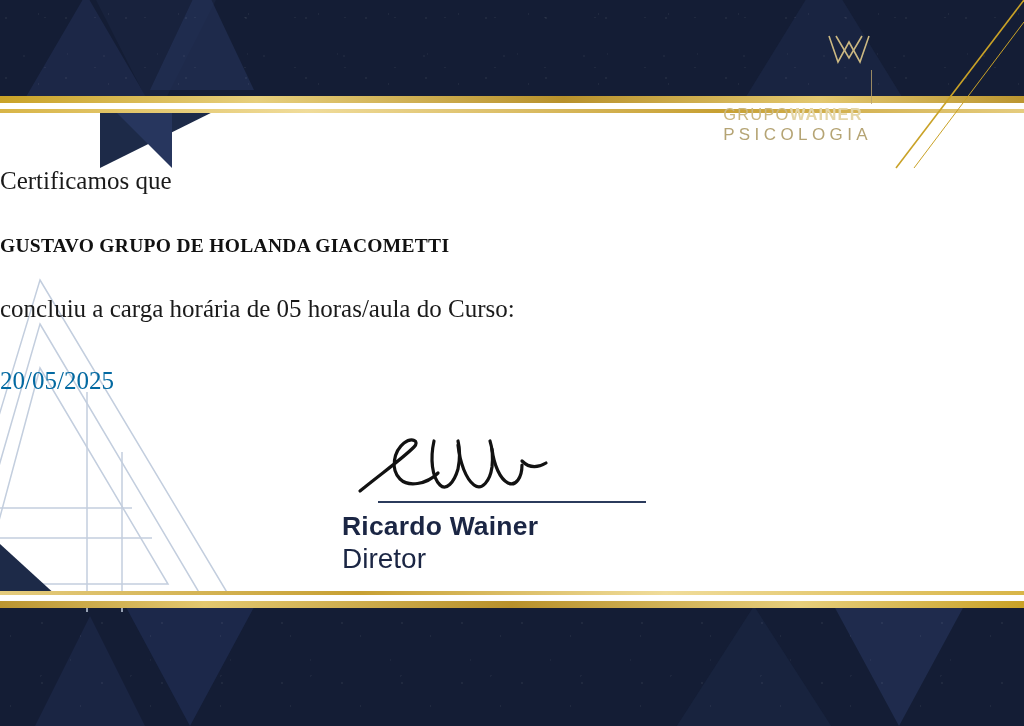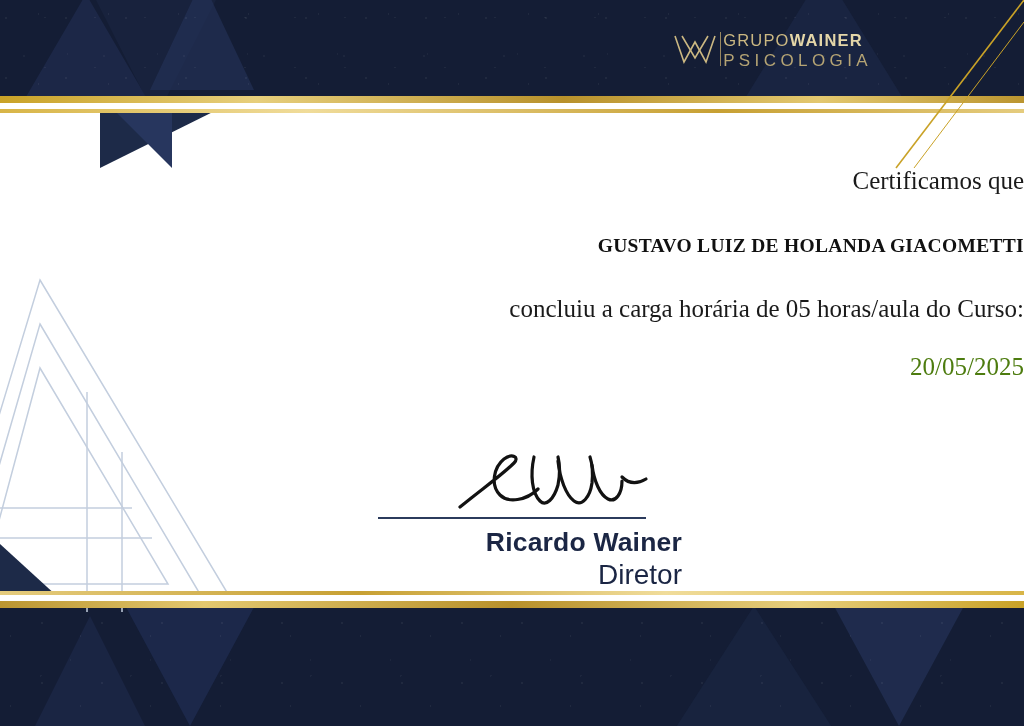--- a/index.html
+++ b/index.html
@@ -119,23 +119,24 @@
     width: 150px; height: 170px;
     overflow: hidden;
     z-index: 7;
   }
 
   
   .logo {
     position: absolute;
     right: 152px; top: 32px;
     display: flex;
-    align-items: flex-start;
+    align-items: flex-end;
     gap: 2px;
     z-index: 8;
+    flex-direction: column;
   }
   .logo-mark { width: 46px; height: 36px; }
   .logo-sep {
     width: 1px; height: 34px;
     background: #b9a26b;
     opacity: .8;
   }
   .logo-text { line-height: 1.08; }
   .logo-text .l1 {
     font-family: "Liberation Sans", sans-serif;
@@ -238,21 +239,21 @@
     z-index: 1;
     pointer-events: none;
   }
 
   
   .body-area {
     position: absolute;
     left: 0; top: 113px;
     width: 1024px; height: 480px;
     z-index: 3;
-    text-align: right;
+    text-align: left;
   }
   .line-intro {
     margin-top: 54px;
     font-size: 25px;
     color: #1a1a1a;
     font-family: "Liberation Serif", serif;
   }
   .line-name {
     margin-top: 40px;
     font-size: 19.5px;
@@ -269,34 +270,34 @@
   }
   .line-course {
     margin-top: 28px;
     font-size: 19.5px;
     font-weight: 700;
     letter-spacing: .2px;
     color: #111111;
     font-family: "Liberation Serif", serif;
   }
   .line-date {
-    margin-top: 30px;
+    margin-top: 44px;
     font-size: 25px;
-    color: #4d7c0f;
+    color: #0369a1;
     font-family: "Liberation Serif", serif;
   }
 
   
   .sig-block {
     position: absolute;
     left: 50%;
     transform: translateX(-50%);
-    top: 449px;
+    top: 433px;
     width: 340px;
-    text-align: right;
+    text-align: left;
     z-index: 4;
   }
   .sig-svg { display: block; margin: 0 auto; }
   .sig-rule {
     width: 268px; height: 1.5px;
     background: #2b3b5c;
     margin: 2px auto 0 auto;
   }
   .sig-name {
     font-family: "Liberation Sans", sans-serif;
@@ -365,21 +366,21 @@
         <path d="M-40 236 L150 236"></path>
         <path d="M-20 266 L170 266"></path>
         <path d="M105 120 L105 340"></path>
         <path d="M140 180 L140 340"></path>
       </g>
     </svg>
   </div>
 
   <div class="body-area">
     <div class="line-intro">Certificamos que</div>
-    <div class="line-name">GUSTAVO LUIZ DE HOLANDA GIACOMETTI</div>
+    <div class="line-name">GUSTAVO GRUPO DE HOLANDA GIACOMETTI</div>
     <div class="line-hours">concluiu a carga horária de 05 horas/aula do Curso:</div>
     <div class="line-date">20/05/2025</div>
   </div>
 
   <div class="sig-block">
     <span class="sig-svg">
       <svg width="240" height="62" viewBox="0 0 240 62">
         <g fill="none" stroke="#121212" stroke-width="3.2" stroke-linecap="round" stroke-linejoin="round">
           <path d="M18 58 C40 40, 60 26, 72 14 C78 8, 70 4, 62 10 C52 18, 48 36, 58 46 C66 54, 84 52, 96 40"></path>
           <path d="M92 8 C88 26, 90 44, 98 52 C104 58, 112 50, 116 36 C118 26, 118 16, 116 8"></path>

